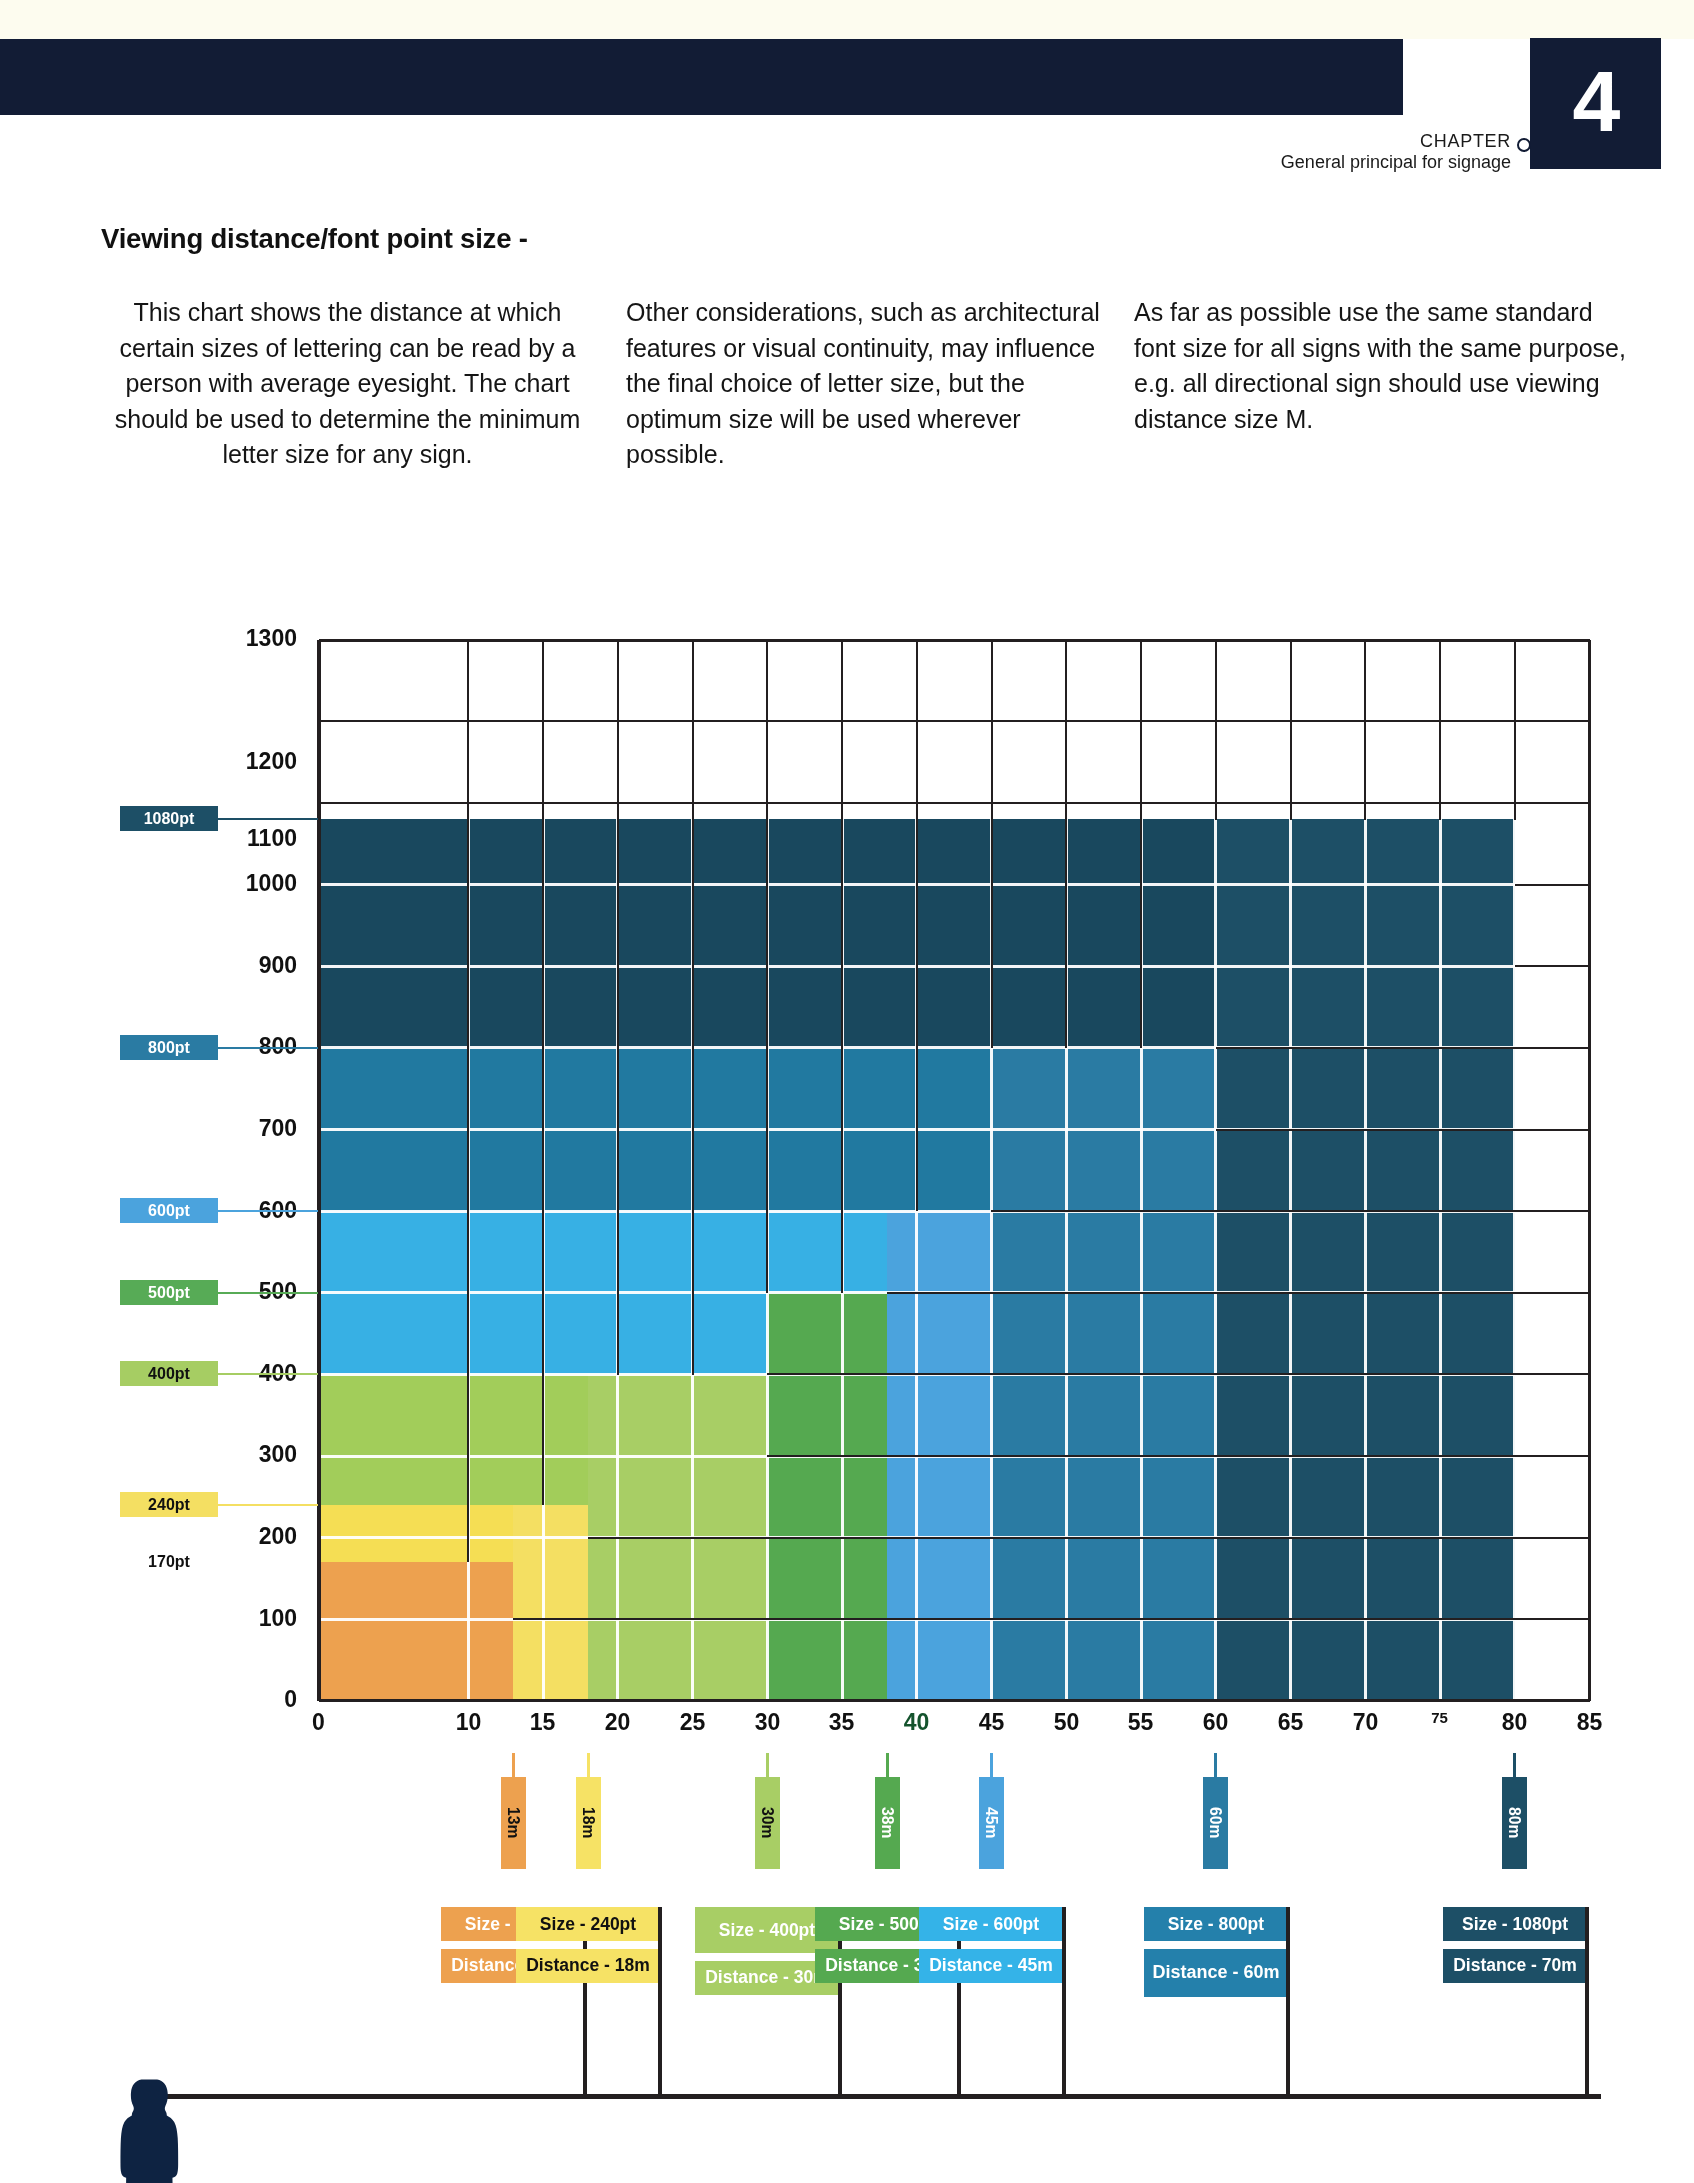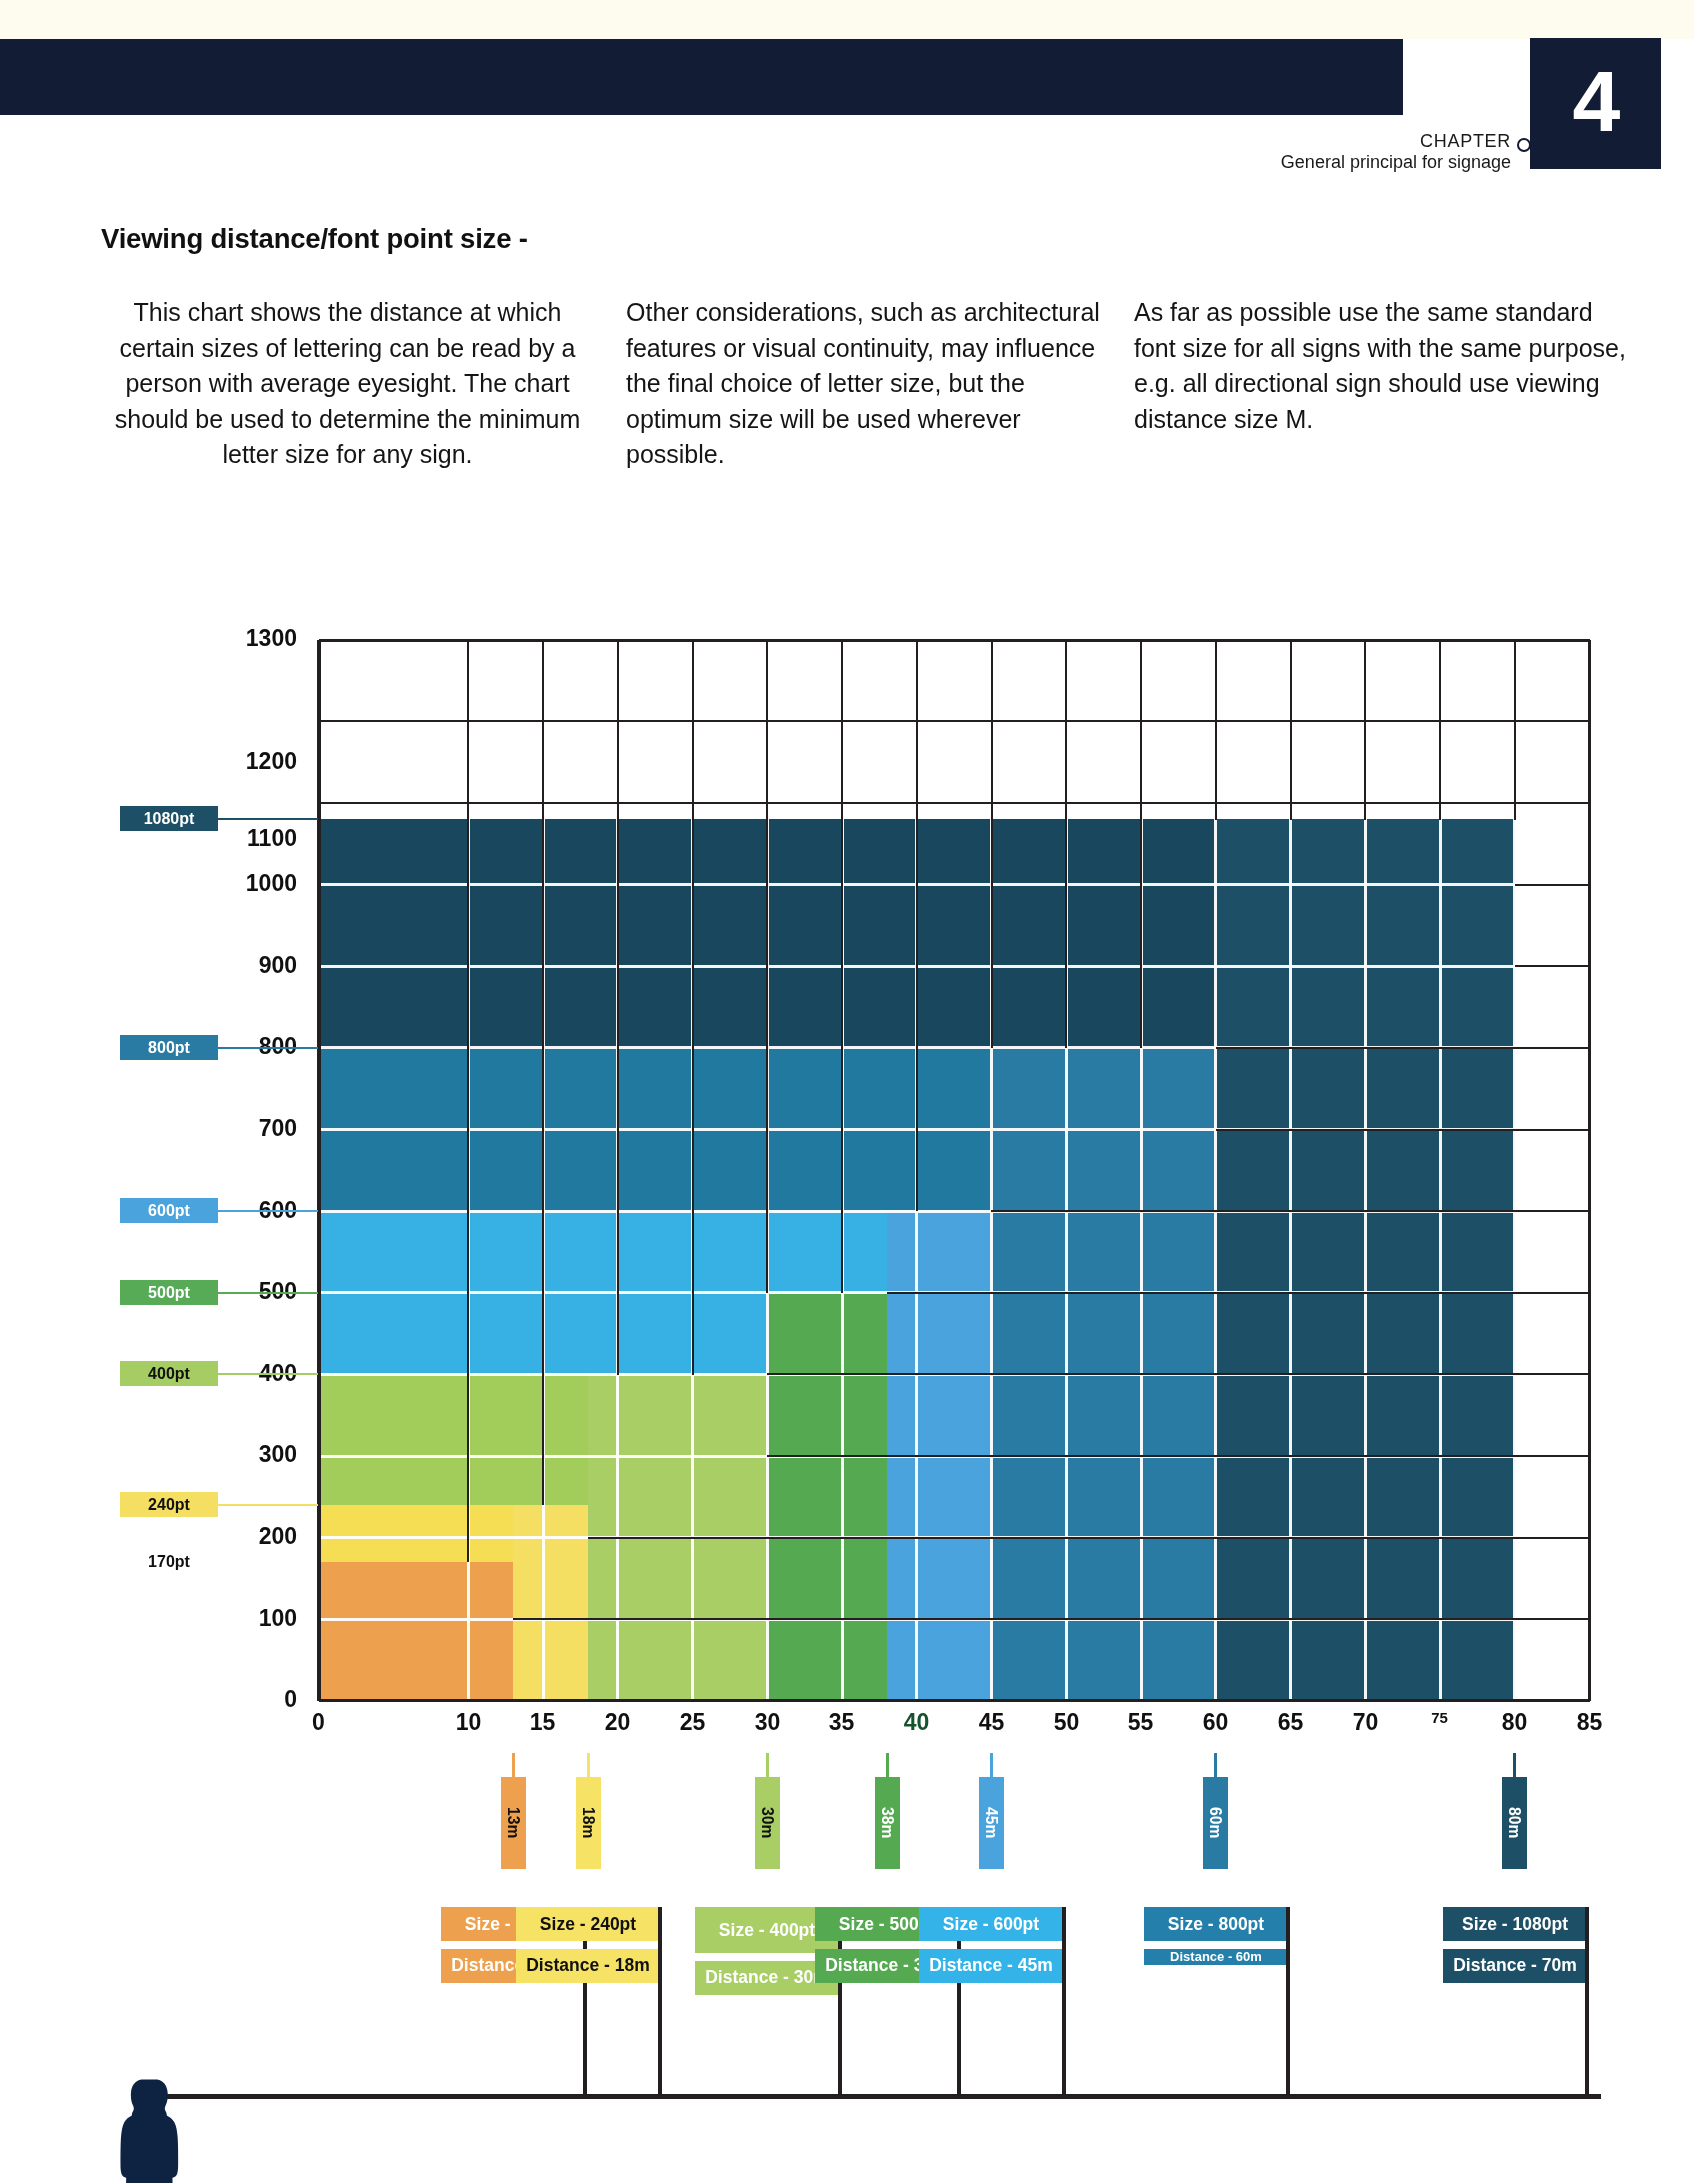--- a/index.html
+++ b/index.html
@@ -265,21 +265,21 @@
     <div style="position: absolute; left: 957px; top: 1907px; width: 3.9px; height: 189px; background: rgb(35, 31, 32);"></div>
     <div style="position: absolute; left: 919px; top: 1907px; width: 144px;">
       <div style="height: 34px; background: rgb(52, 179, 232); color: rgb(255, 255, 255); display: flex; align-items: center; justify-content: center; font-size: 17.5px; font-weight: bold; white-space: nowrap;">Size - 600pt</div>
       <div style="height: 7.9px;"></div>
       <div style="height: 34px; background: rgb(52, 179, 232); color: rgb(255, 255, 255); display: flex; align-items: center; justify-content: center; font-size: 17.5px; font-weight: bold; white-space: nowrap;">Distance - 45m</div>
     </div>
     <div style="position: absolute; left: 1062px; top: 1907px; width: 3.9px; height: 189px; background: rgb(35, 31, 32);"></div>
     <div style="position: absolute; left: 1144px; top: 1907px; width: 144px;">
       <div style="height: 34px; background: rgb(36, 128, 171); color: rgb(255, 255, 255); display: flex; align-items: center; justify-content: center; font-size: 17.5px; font-weight: bold; white-space: nowrap;">Size - 800pt</div>
       <div style="height: 7.9px;"></div>
-      <div style="height: 16px; background: rgb(36, 128, 171); color: rgb(255, 255, 255); display: flex; align-items: center; justify-content: center; font-size: 13px; font-weight: bold; white-space: nowrap;">Distance - 60m</div>
+      <div style="height: 48px; background: rgb(36, 128, 171); color: rgb(255, 255, 255); display: flex; align-items: center; justify-content: center; font-size: 18px; font-weight: bold; white-space: nowrap;">Distance - 60m</div>
     </div>
     <div style="position: absolute; left: 1286px; top: 1907px; width: 3.9px; height: 189px; background: rgb(35, 31, 32);"></div>
     <div style="position: absolute; left: 1443px; top: 1907px; width: 144px;">
       <div style="height: 34px; background: rgb(29, 79, 102); color: rgb(255, 255, 255); display: flex; align-items: center; justify-content: center; font-size: 17.5px; font-weight: bold; white-space: nowrap;">Size - 1080pt</div>
       <div style="height: 7.9px;"></div>
       <div style="height: 34px; background: rgb(29, 79, 102); color: rgb(255, 255, 255); display: flex; align-items: center; justify-content: center; font-size: 17.5px; font-weight: bold; white-space: nowrap;">Distance - 70m</div>
     </div>
     <div style="position: absolute; left: 1585px; top: 1907px; width: 3.9px; height: 189px; background: rgb(35, 31, 32);"></div>
   </div>
 

